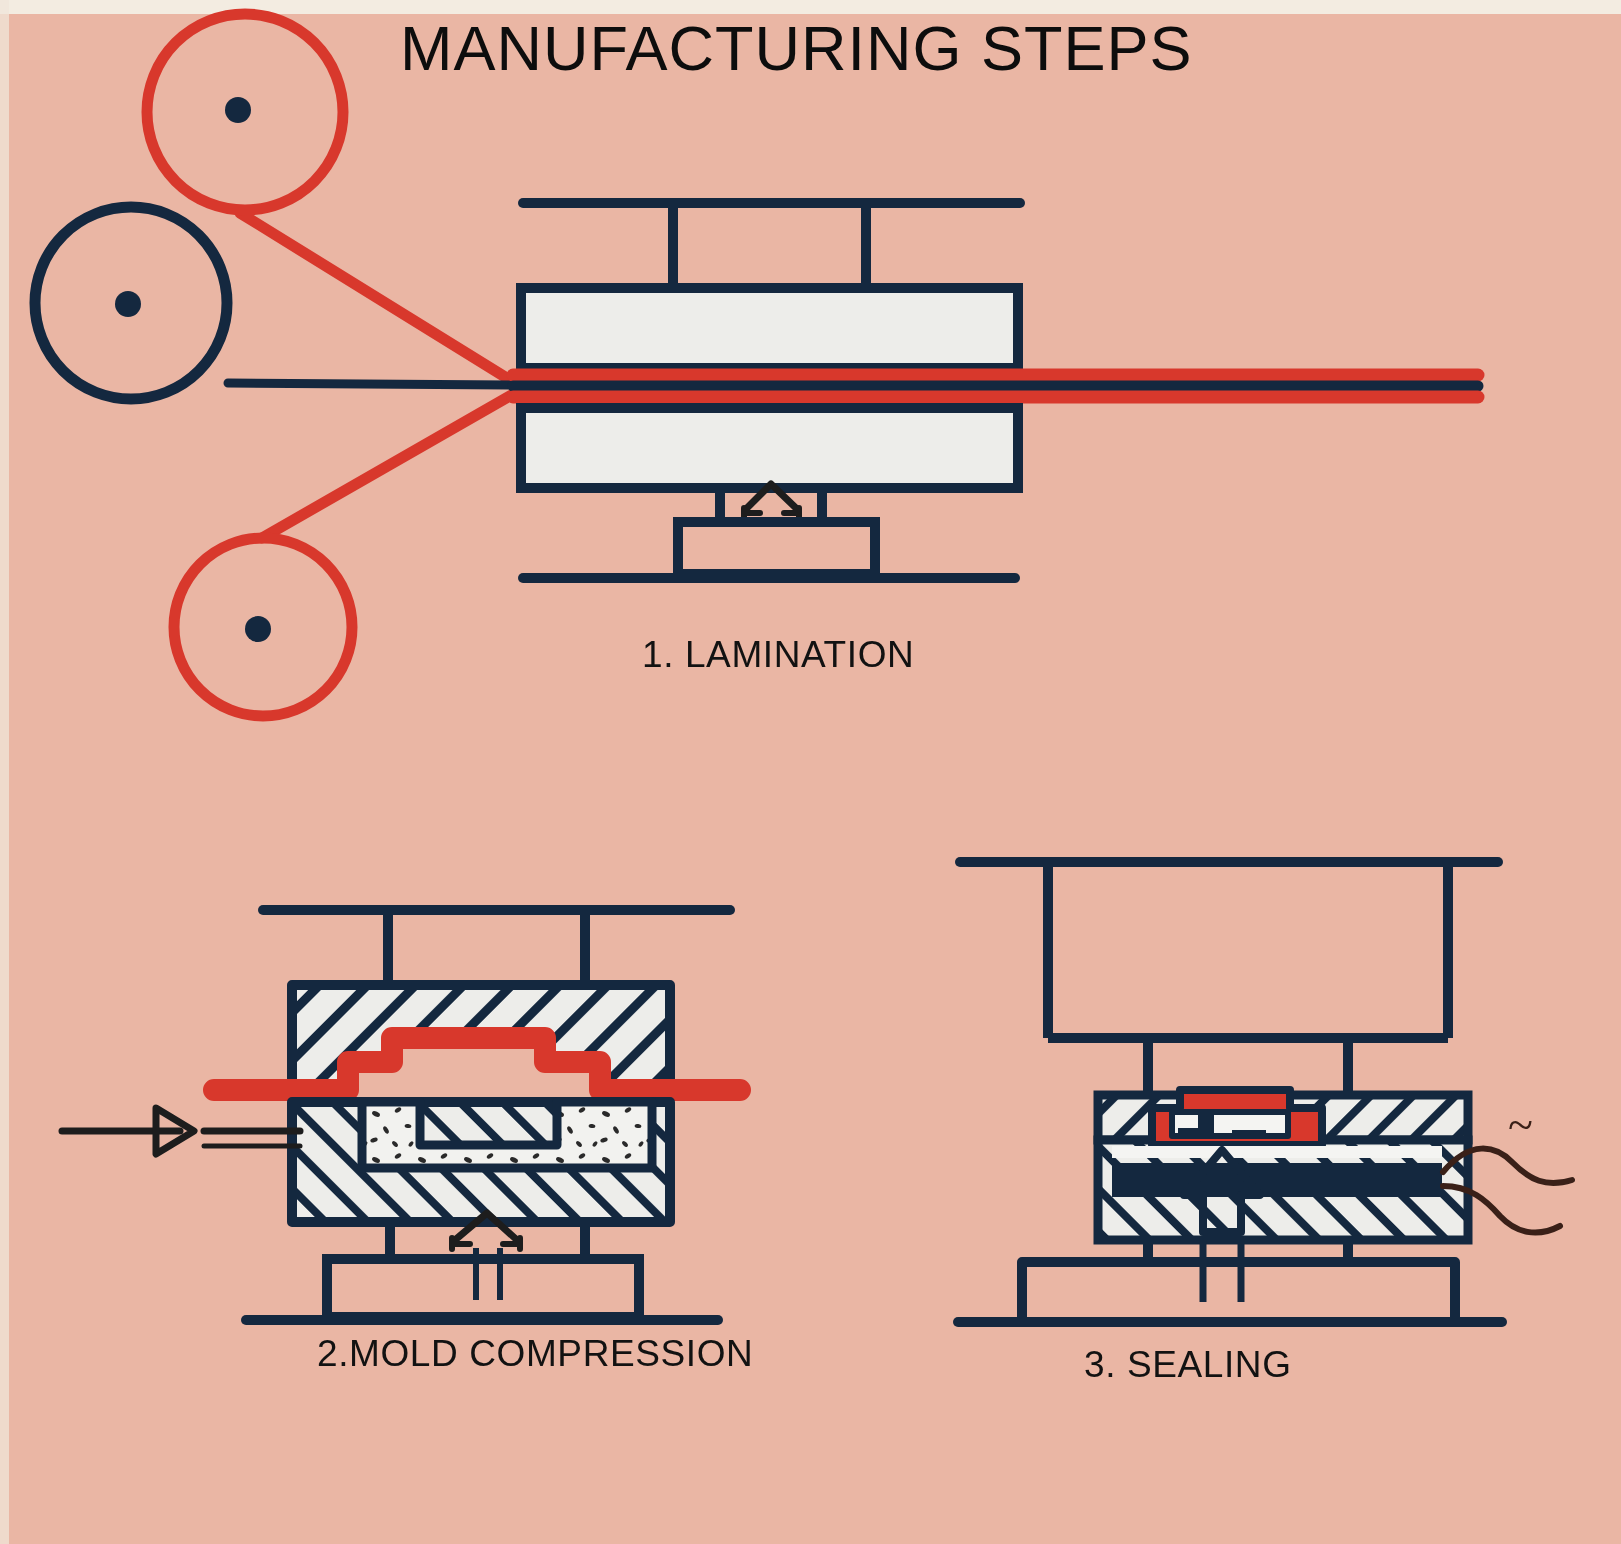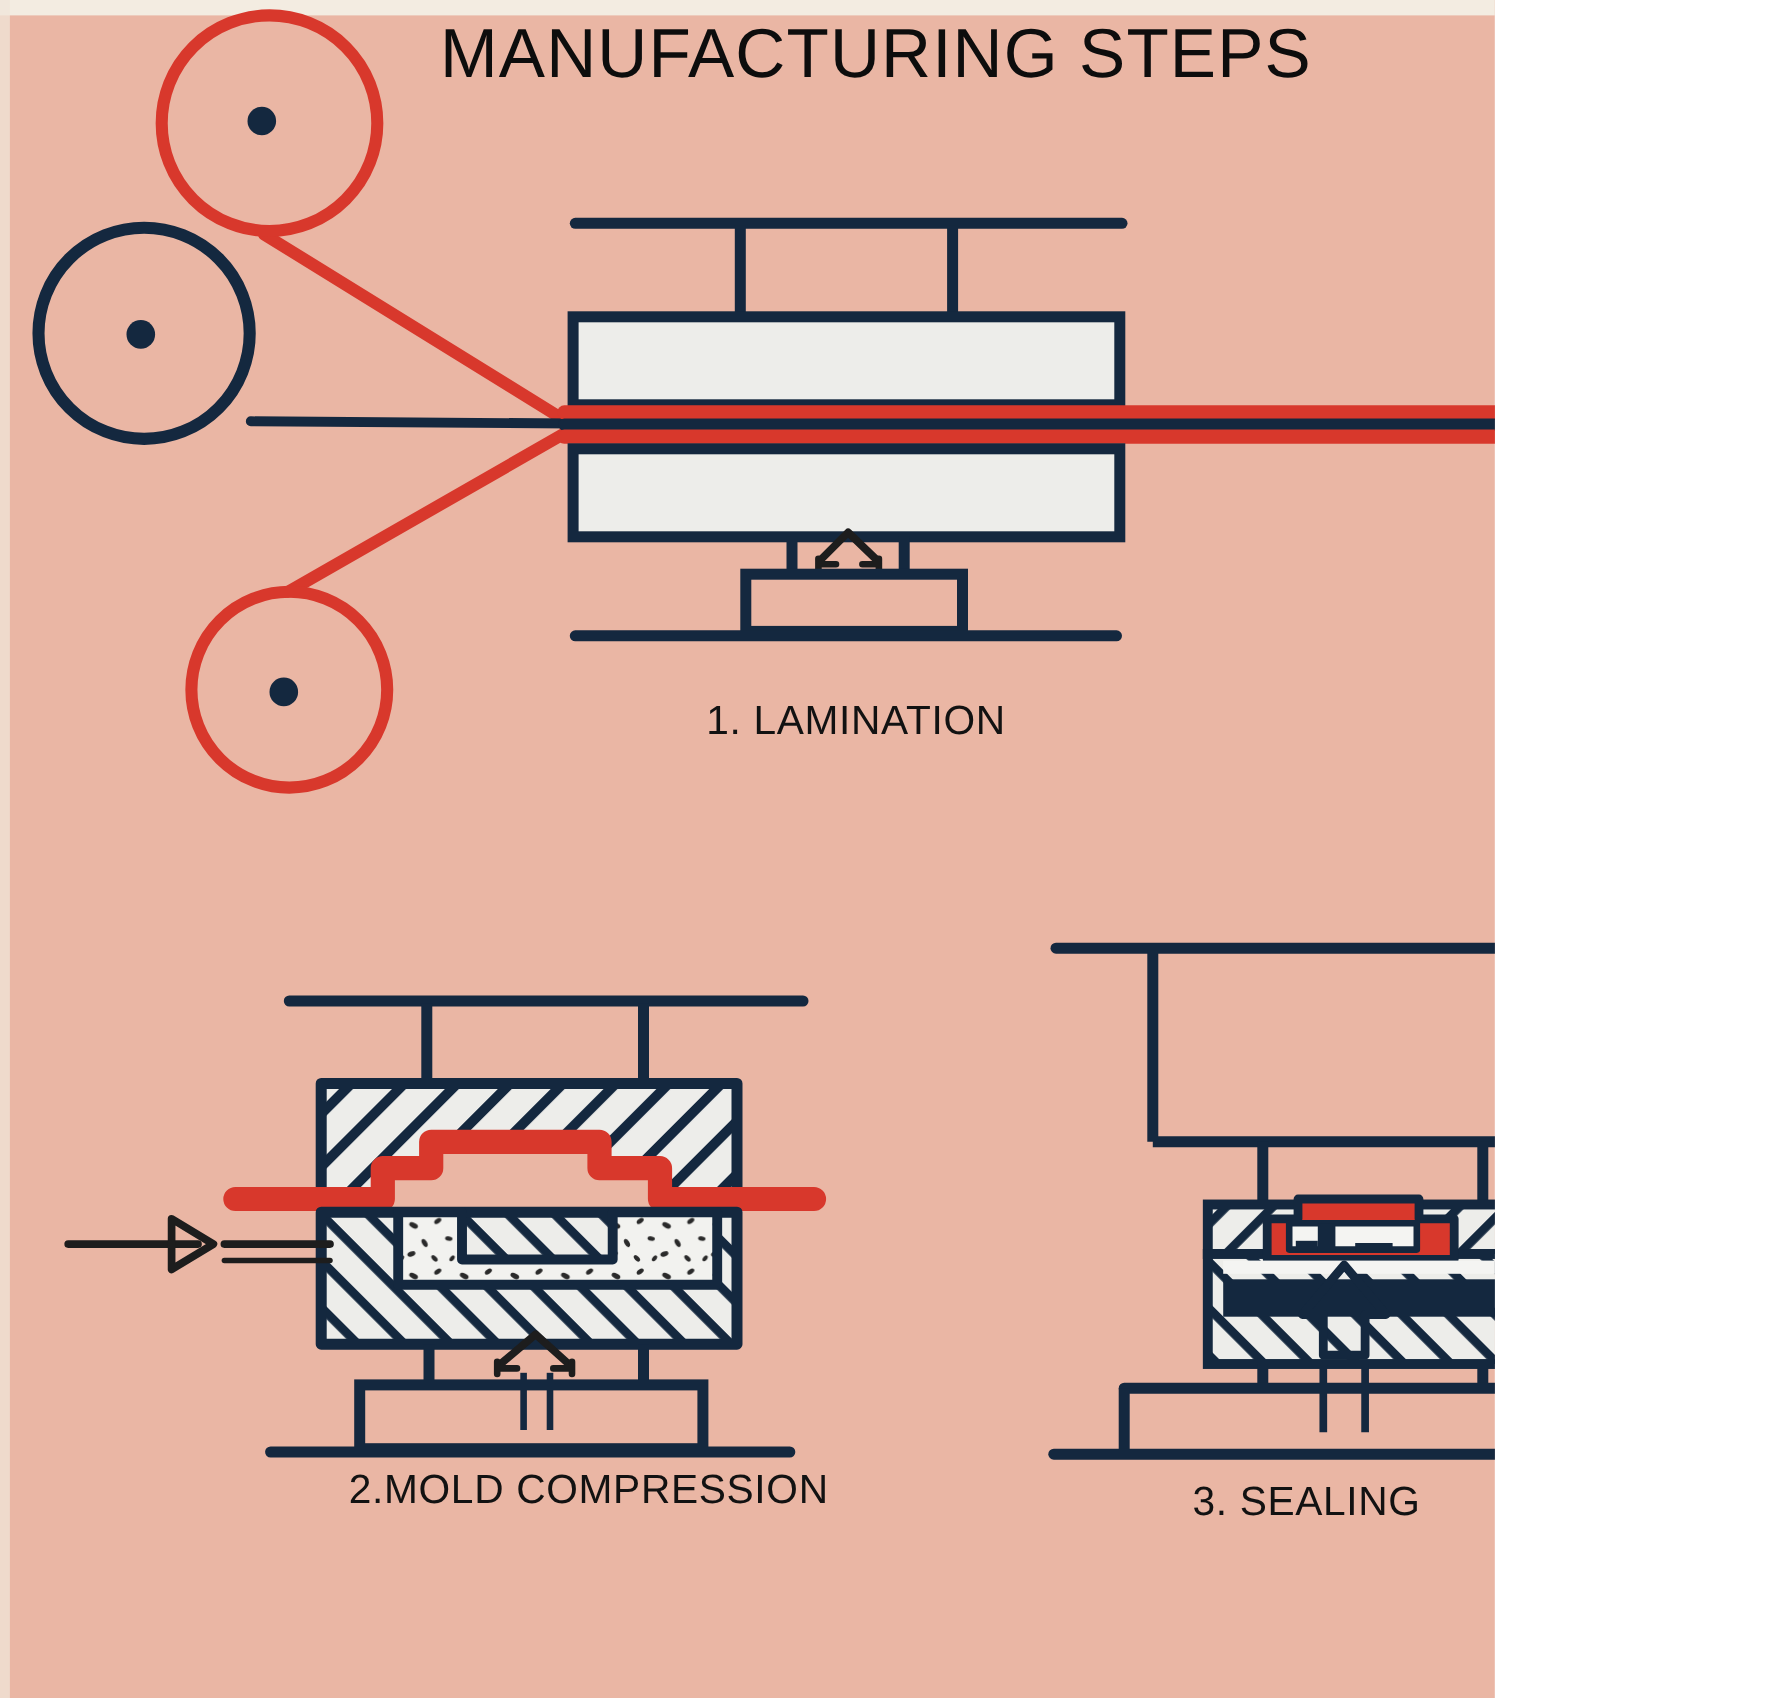--- a/index.html
+++ b/index.html
@@ -2,21 +2,21 @@
 <html><head>
 <meta charset="utf-8">
 <style>
   html, body {
     margin: 0;
     padding: 0;
     background: #ffffff;
   }
   #root {
     position: relative;
-    width: 1359px;
+    width: 1621px;
     height: 1544px;
     overflow: hidden;
     font-family: "Liberation Sans", sans-serif;
     text-align: center;
   }
   #board {
     position: absolute;
     inset: 0;
     background: #eab6a4;
   }

